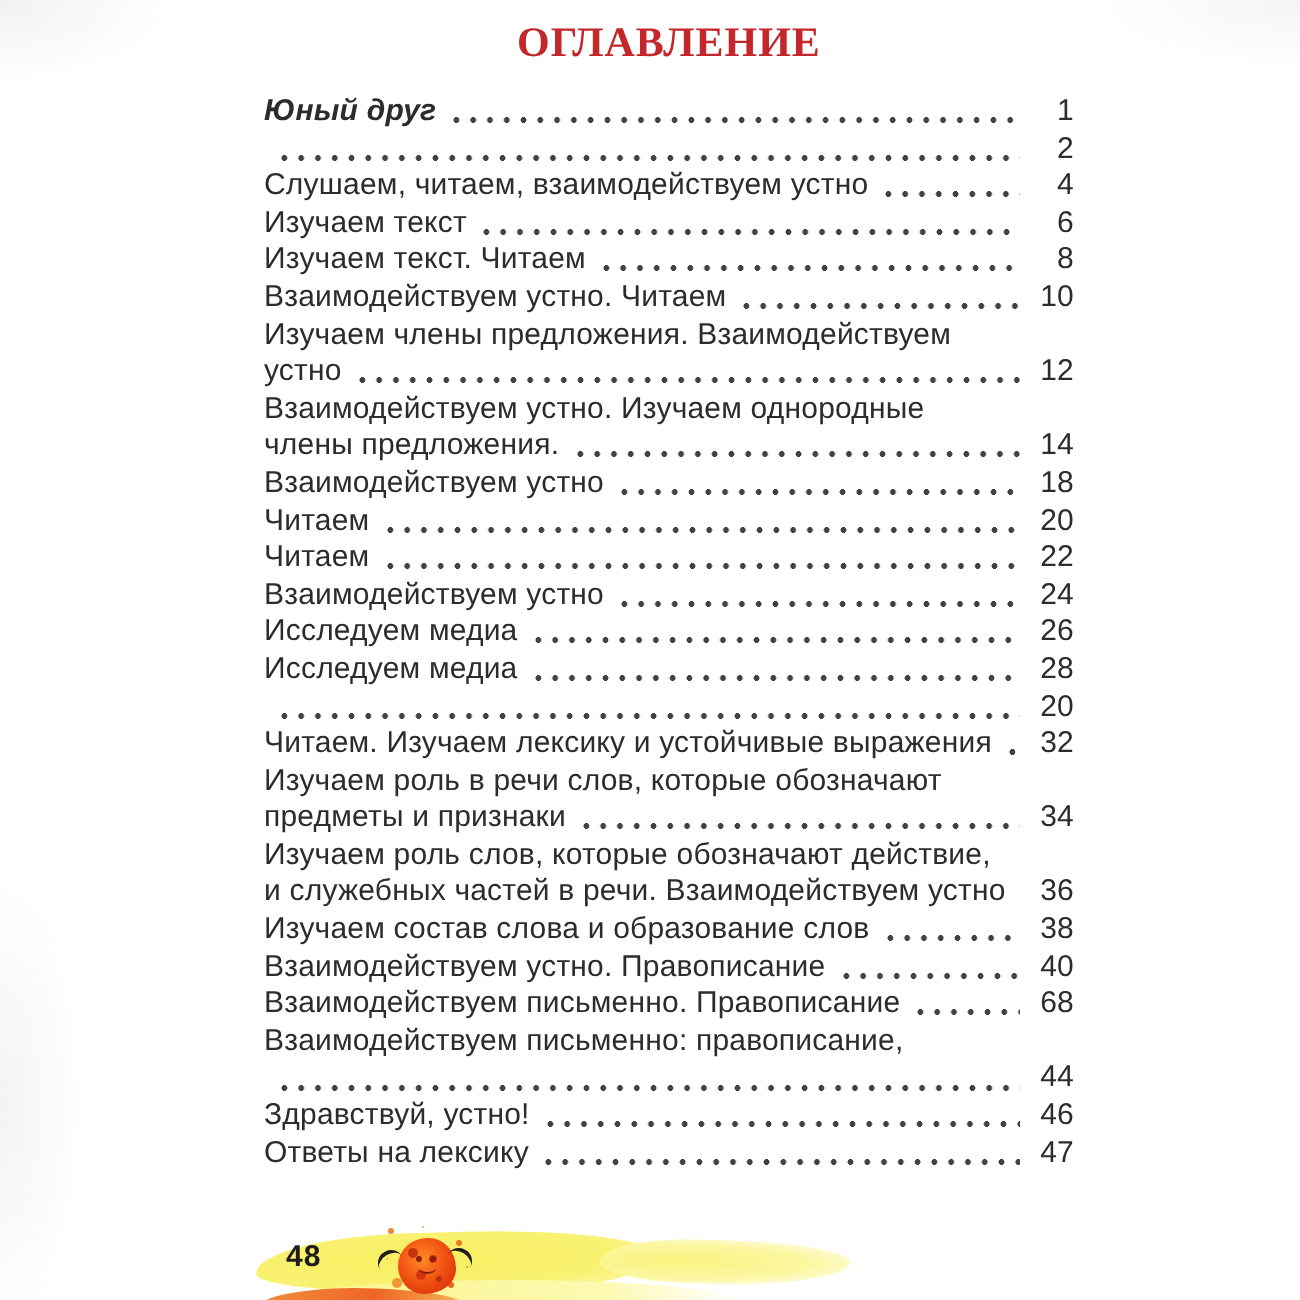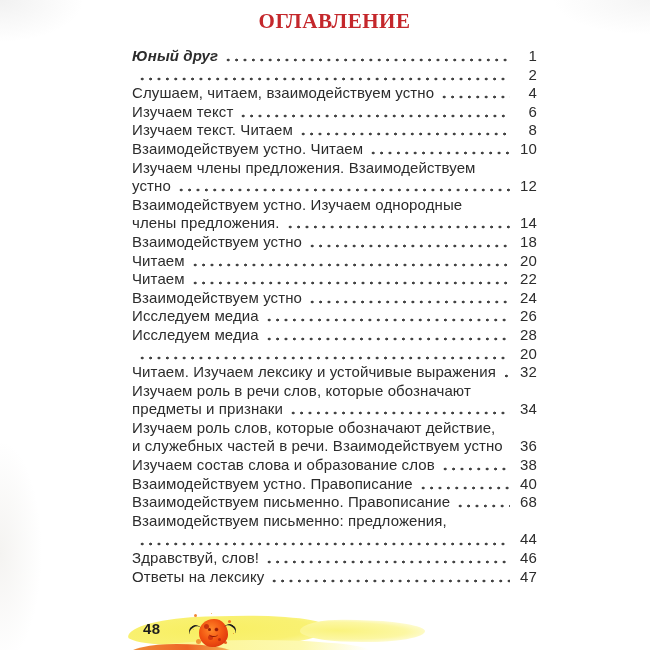--- a/index.html
+++ b/index.html
@@ -242,28 +242,28 @@
         <span class="toc-text">Взаимодействуем устно. Правописание</span>
         <span class="leader"></span>
         <span class="toc-page">40</span>
       </div>
       <div class="toc-row">
         <span class="toc-text">Взаимодействуем письменно. Правописание</span>
         <span class="leader"></span>
         <span class="toc-page">68</span>
       </div>
       <div class="toc-row">
-        <span class="toc-text">Взаимодействуем письменно: предложения,</span>
+        <span class="toc-text">Взаимодействуем письменно: правописание,</span>
       </div>
       <div class="toc-row">
         <span class="leader"></span>
         <span class="toc-page">44</span>
       </div>
       <div class="toc-row">
-        <span class="toc-text">Здравствуй, слов!</span>
+        <span class="toc-text">Здравствуй, устно!</span>
         <span class="leader"></span>
         <span class="toc-page">46</span>
       </div>
       <div class="toc-row">
         <span class="toc-text">Ответы на лексику</span>
         <span class="leader"></span>
         <span class="toc-page">47</span>
       </div>
     </div>
 

